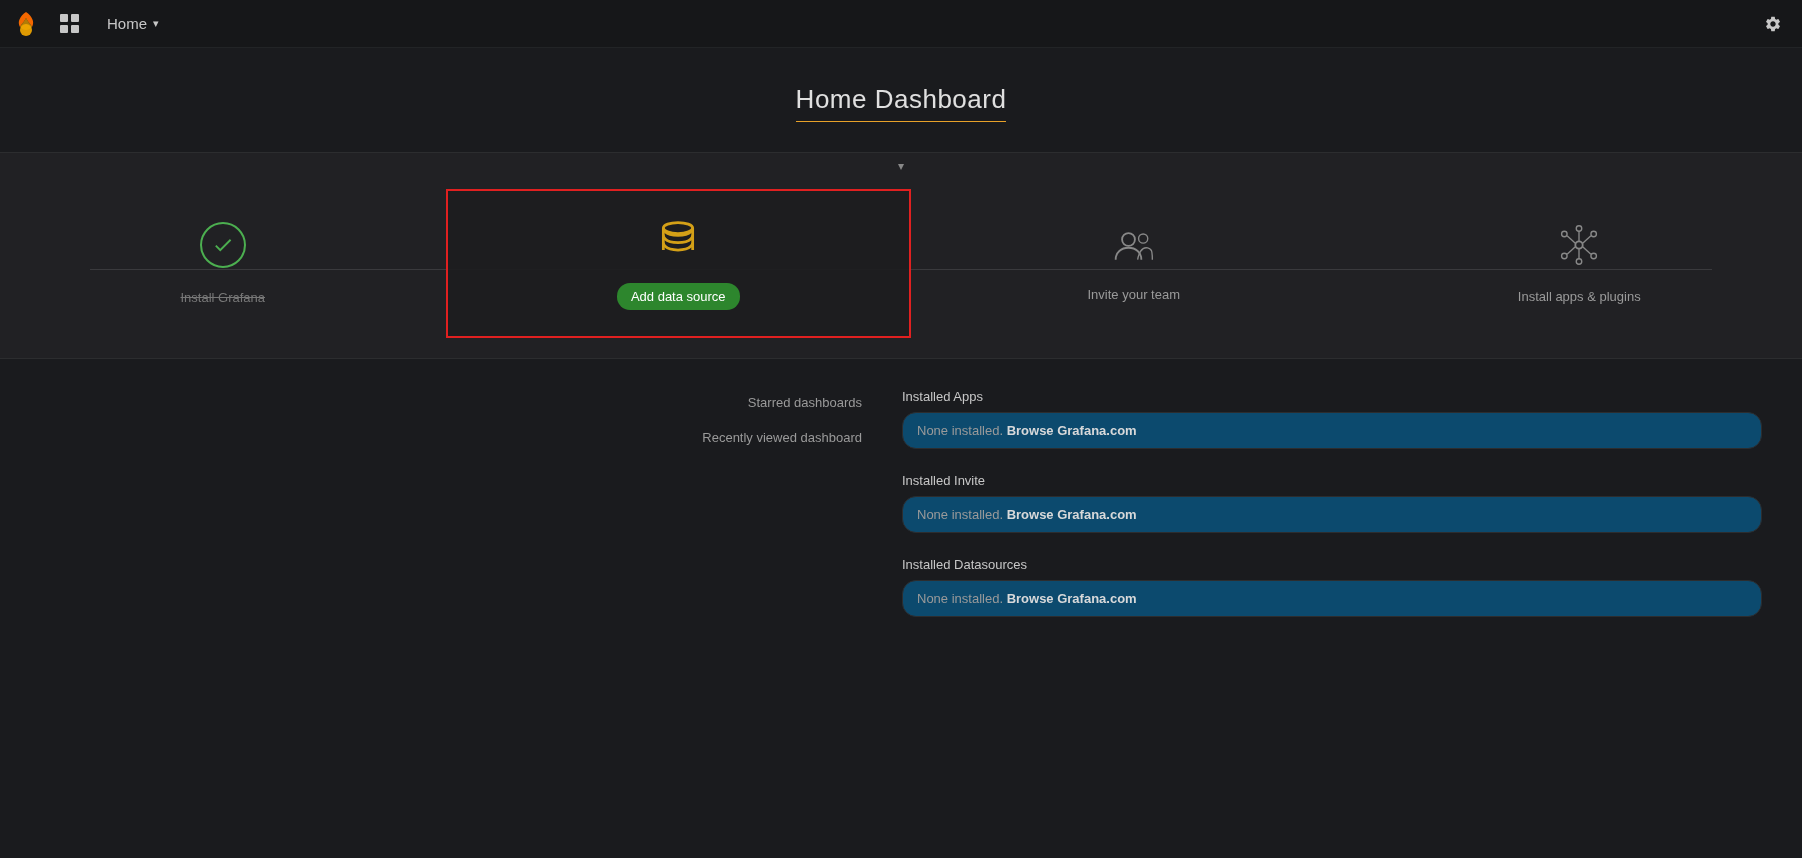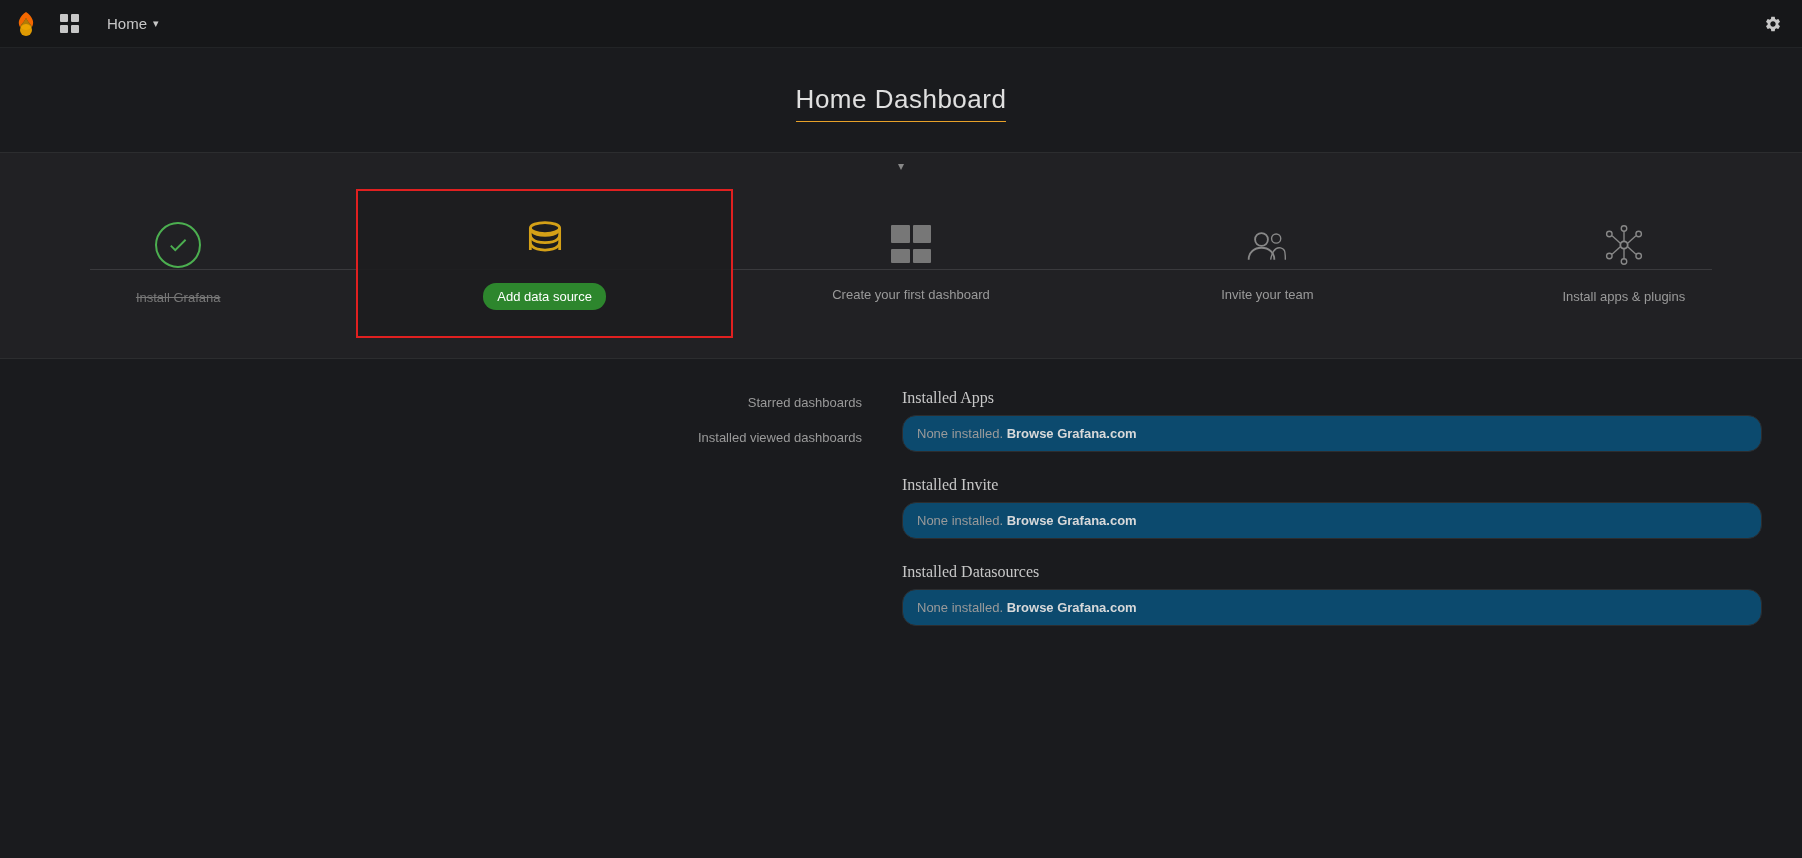--- a/index.html
+++ b/index.html
@@ -219,24 +219,23 @@
       width: 900px;
       padding-right: 40px;
     }
 
     .installed-section {
       margin-bottom: 24px;
     }
 
     .installed-section-title {
       color: #c7c7c7;
-      font-size: 16px;
+      font-size: 13px;
       font-weight: 500;
       margin-bottom: 8px;
-      font-family: Liberation Serif, serif;
     }
 
     .installed-item {
       background-color: #0c4a6e;
       border: 1px solid #2c2d2f;
       border-radius: 14px;
       padding: 10px 14px;
       font-size: 13px;
       color: #9a9a9a;
     }
@@ -319,29 +318,20 @@
           <ellipse cx="12" cy="6" rx="8" ry="3" stroke="#d4a017" stroke-width="1.5" fill="none"></ellipse>
           <path d="M4 6 C4 6 4 10 12 10 C20 10 20 6 20 6" stroke="#d4a017" stroke-width="1.5" fill="none"></path>
           <path d="M4 10 C4 10 4 14 12 14 C20 14 20 10 20 10" stroke="#d4a017" stroke-width="1.5" fill="none"></path>
           <path d="M4 14 C4 14 4 18 12 18 C20 18 20 14 20 14" stroke="#d4a017" stroke-width="1.5" fill="none"></path>
           <path d="M4 6 L4 18" stroke="#d4a017" stroke-width="1.5"></path>
           <path d="M20 6 L20 18" stroke="#d4a017" stroke-width="1.5"></path>
         </svg>
         <button class="btn-green">Add data source</button>
       </div>
 
-      <div class="step-item">
-        <div class="dashboard-icon">
-          <div class="dashboard-icon-cell" style="height:18px;"></div>
-          <div class="dashboard-icon-cell" style="height:18px;"></div>
-          <div class="dashboard-icon-cell" style="height:14px;"></div>
-          <div class="dashboard-icon-cell" style="height:14px;"></div>
-        </div>
-        <span class="step-label">Create your first dashboard</span>
-      </div>
 
       <div class="step-item">
 
         <svg width="44" height="40" viewBox="0 0 48 40" fill="none" xmlns="http://www.w3.org/2000/svg">
           <circle cx="18" cy="14" r="7" stroke="#888" stroke-width="2" fill="none"></circle>
           <path d="M4 36 C4 28 10 23 18 23 C26 23 32 28 32 36" stroke="#888" stroke-width="2" fill="none"></path>
           <circle cx="34" cy="13" r="5" stroke="#888" stroke-width="1.5" fill="none"></circle>
           <path d="M28 36 C29 30 31 26 34 24 C37 22 41 23 43 26 C44 28 44 32 44 36" stroke="#888" stroke-width="1.5" fill="none"></path>
         </svg>
         <span class="step-label">Invite your team</span>
@@ -367,21 +357,21 @@
         <span class="step-label">Install apps &amp; plugins</span>
       </div>
 
     </div>
   </div>
 
   <div class="lower-content">
 
     <div class="left-panel">
       <div class="dashboard-section-title">Starred dashboards</div>
-      <div class="dashboard-section-title">Installed viewed dashboards</div>
+      <div class="dashboard-section-title">Recently viewed dashboard</div>
     </div>
 
     <div class="right-panel">
 
       <div class="installed-section">
         <div class="installed-section-title">Installed Apps</div>
         <div class="installed-item">
           <span>None installed.</span>
           <a class="browse-link" href="#">Browse Grafana.com</a>
         </div>

